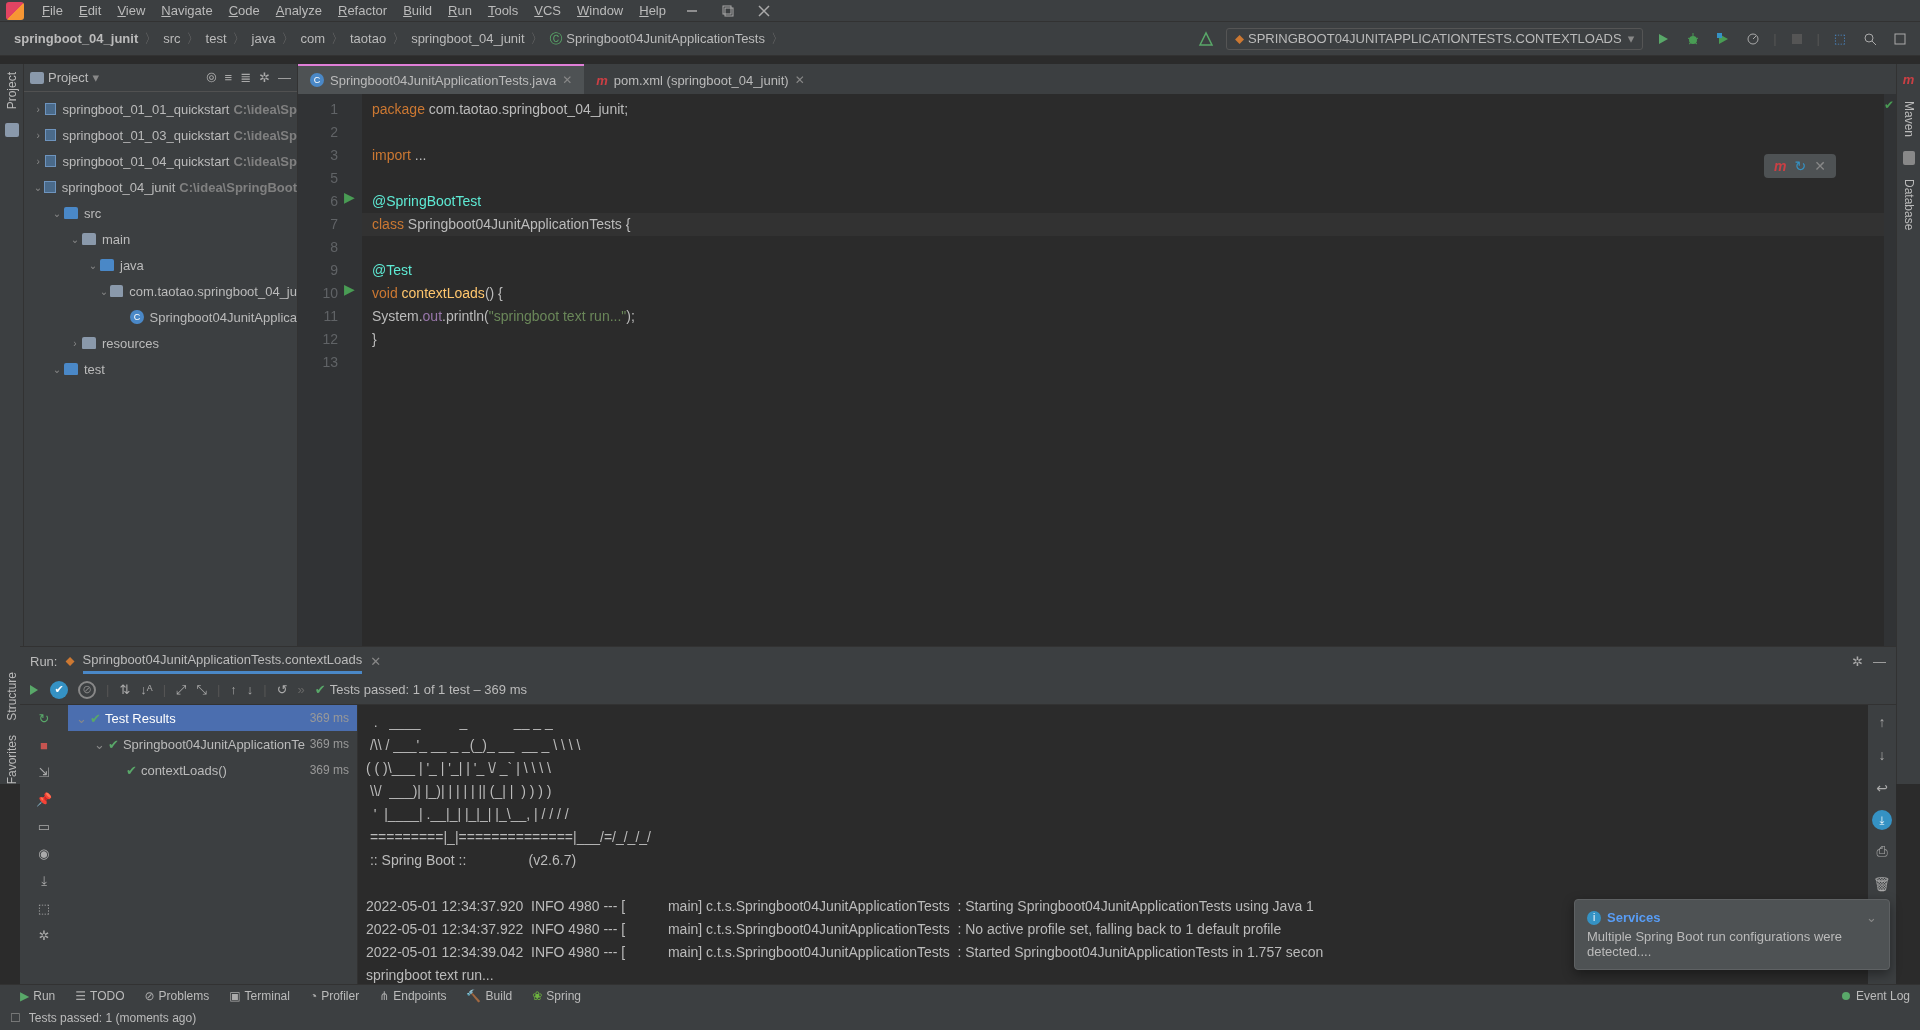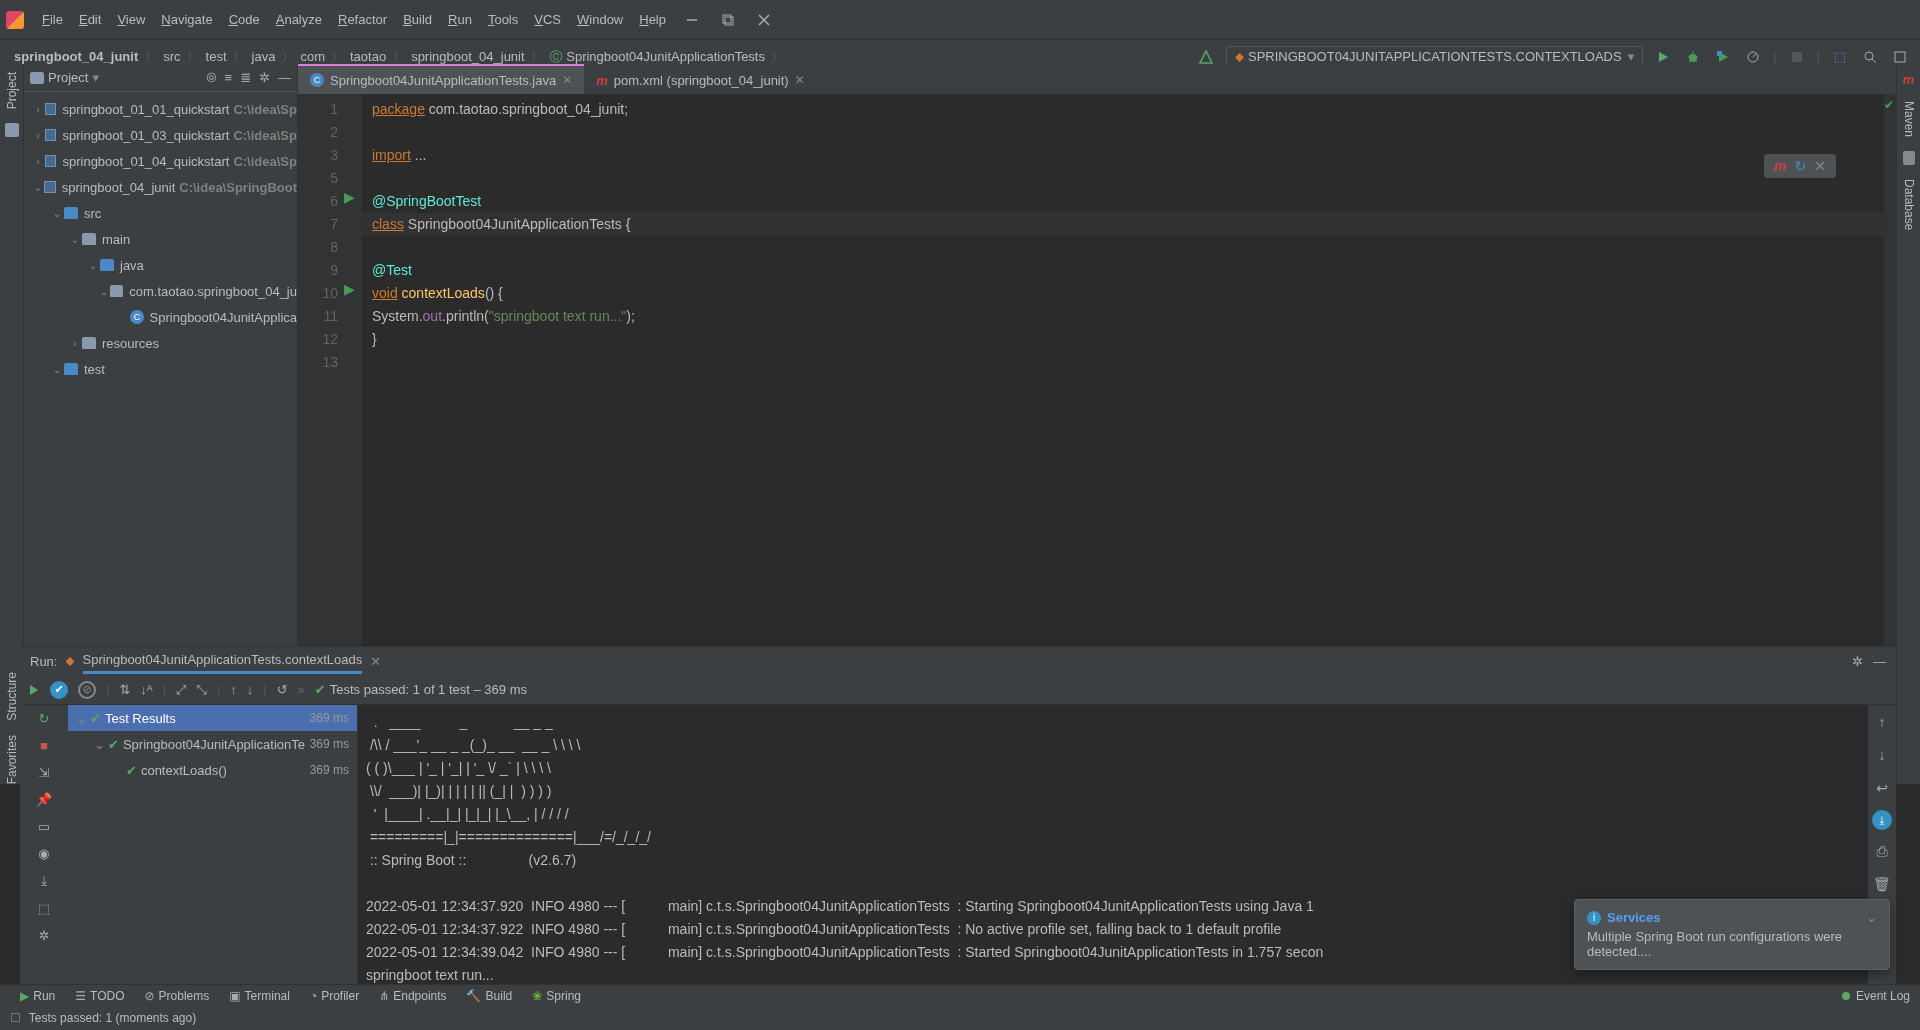--- a/index.html
+++ b/index.html
@@ -1,18 +1,18 @@
 <!DOCTYPE html>
 <html><head>
 <meta charset="utf-8">
 <style>
 * { margin:0; padding:0; box-sizing:border-box; font-family:"Segoe UI",Arial,sans-serif; }
 body { background:#2b2b2b; color:#bbb; font-size:13px; overflow:hidden; width:1920px; height:1030px; }
 
-.menubar { height:40px; background:#3c3f41; display:flex; align-items:center; padding:0 6px; color:#bbb; border-bottom:1px solid #323232;}
+.menubar { height:22px; background:#3c3f41; display:flex; align-items:center; padding:0 6px; color:#bbb; border-bottom:1px solid #323232;}
 .logo { width:18px; height:18px; background:linear-gradient(135deg,#e24462 0 50%,#f79734 50%); border-radius:3px; margin-right:10px; }
 .menubar .mi { padding:0 8px; cursor:default; }
 .menubar .mi u { text-decoration:underline; }
 .menubar .title { flex:1; text-align:center; color:#8a8a8a; }
 .win-btn { width:36px; height:28px; display:flex; align-items:center; justify-content:center; color:#aaa;}
 .win-btn svg { width:12px; height:12px; }
 
 .navbar { height:34px; background:#3c3f41; display:flex; align-items:center; border-bottom:1px solid #323232; }
 .breadcrumb { display:flex; align-items:center; padding-left:10px; flex:1; color:#bbb;}
 .breadcrumb .bc { padding:0 4px; }
@@ -46,21 +46,21 @@
 
 .editor { flex:1; display:flex; flex-direction:column; background:#2b2b2b;}
 .tabs { height:30px; background:#3c3f41; display:flex; align-items:flex-end;}
 .tab { height:30px; display:flex; align-items:center; padding:0 12px; color:#bbb; gap:6px; border-top:2px solid transparent;}
 .tab.active { background:#4e5254; border-top-color:#e07fd8; }
 .tab .close { color:#888; font-size:12px;}
 .code { flex:1; display:flex; font-family:"JetBrains Mono","Consolas",monospace; font-size:14px; position:relative;}
 .gutter { width:46px; background:#313335; color:#606366; text-align:right; padding:4px 6px 0 0; line-height:23px;}
 .gutter2 { width:18px; background:#313335; line-height:23px; color:#499c54; }
 .codelines { flex:1; padding:4px 0 0 10px; line-height:23px; position:relative; }
-.kw { color:#cc7832;text-decoration:underline;}
+.kw { color:#cc7832;}
 .ann { color:#5eead4;}
 .fn { color:#ffc66d;}
 .str { color:#6a8759;}
 .fld { color:#9876aa;}
 .hl-line { position:absolute; left:0; right:0; height:23px; background:#323232;}
 .rightstrip { position:absolute; right:0; top:0; width:12px; height:100%; background:#313335;}
 .rightstrip .chk { position:absolute; top:4px; right:2px; color:#499c54; font-size:12px;}
 
 .runpanel { position:absolute; left:20px; right:24px; bottom:24px; height:360px; background:#2b2b2b; border-top:1px solid #323232; display:flex; flex-direction:column;}
 .run-header { height:28px; background:#3c3f41; display:flex; align-items:center; padding:0 10px; gap:8px; }

